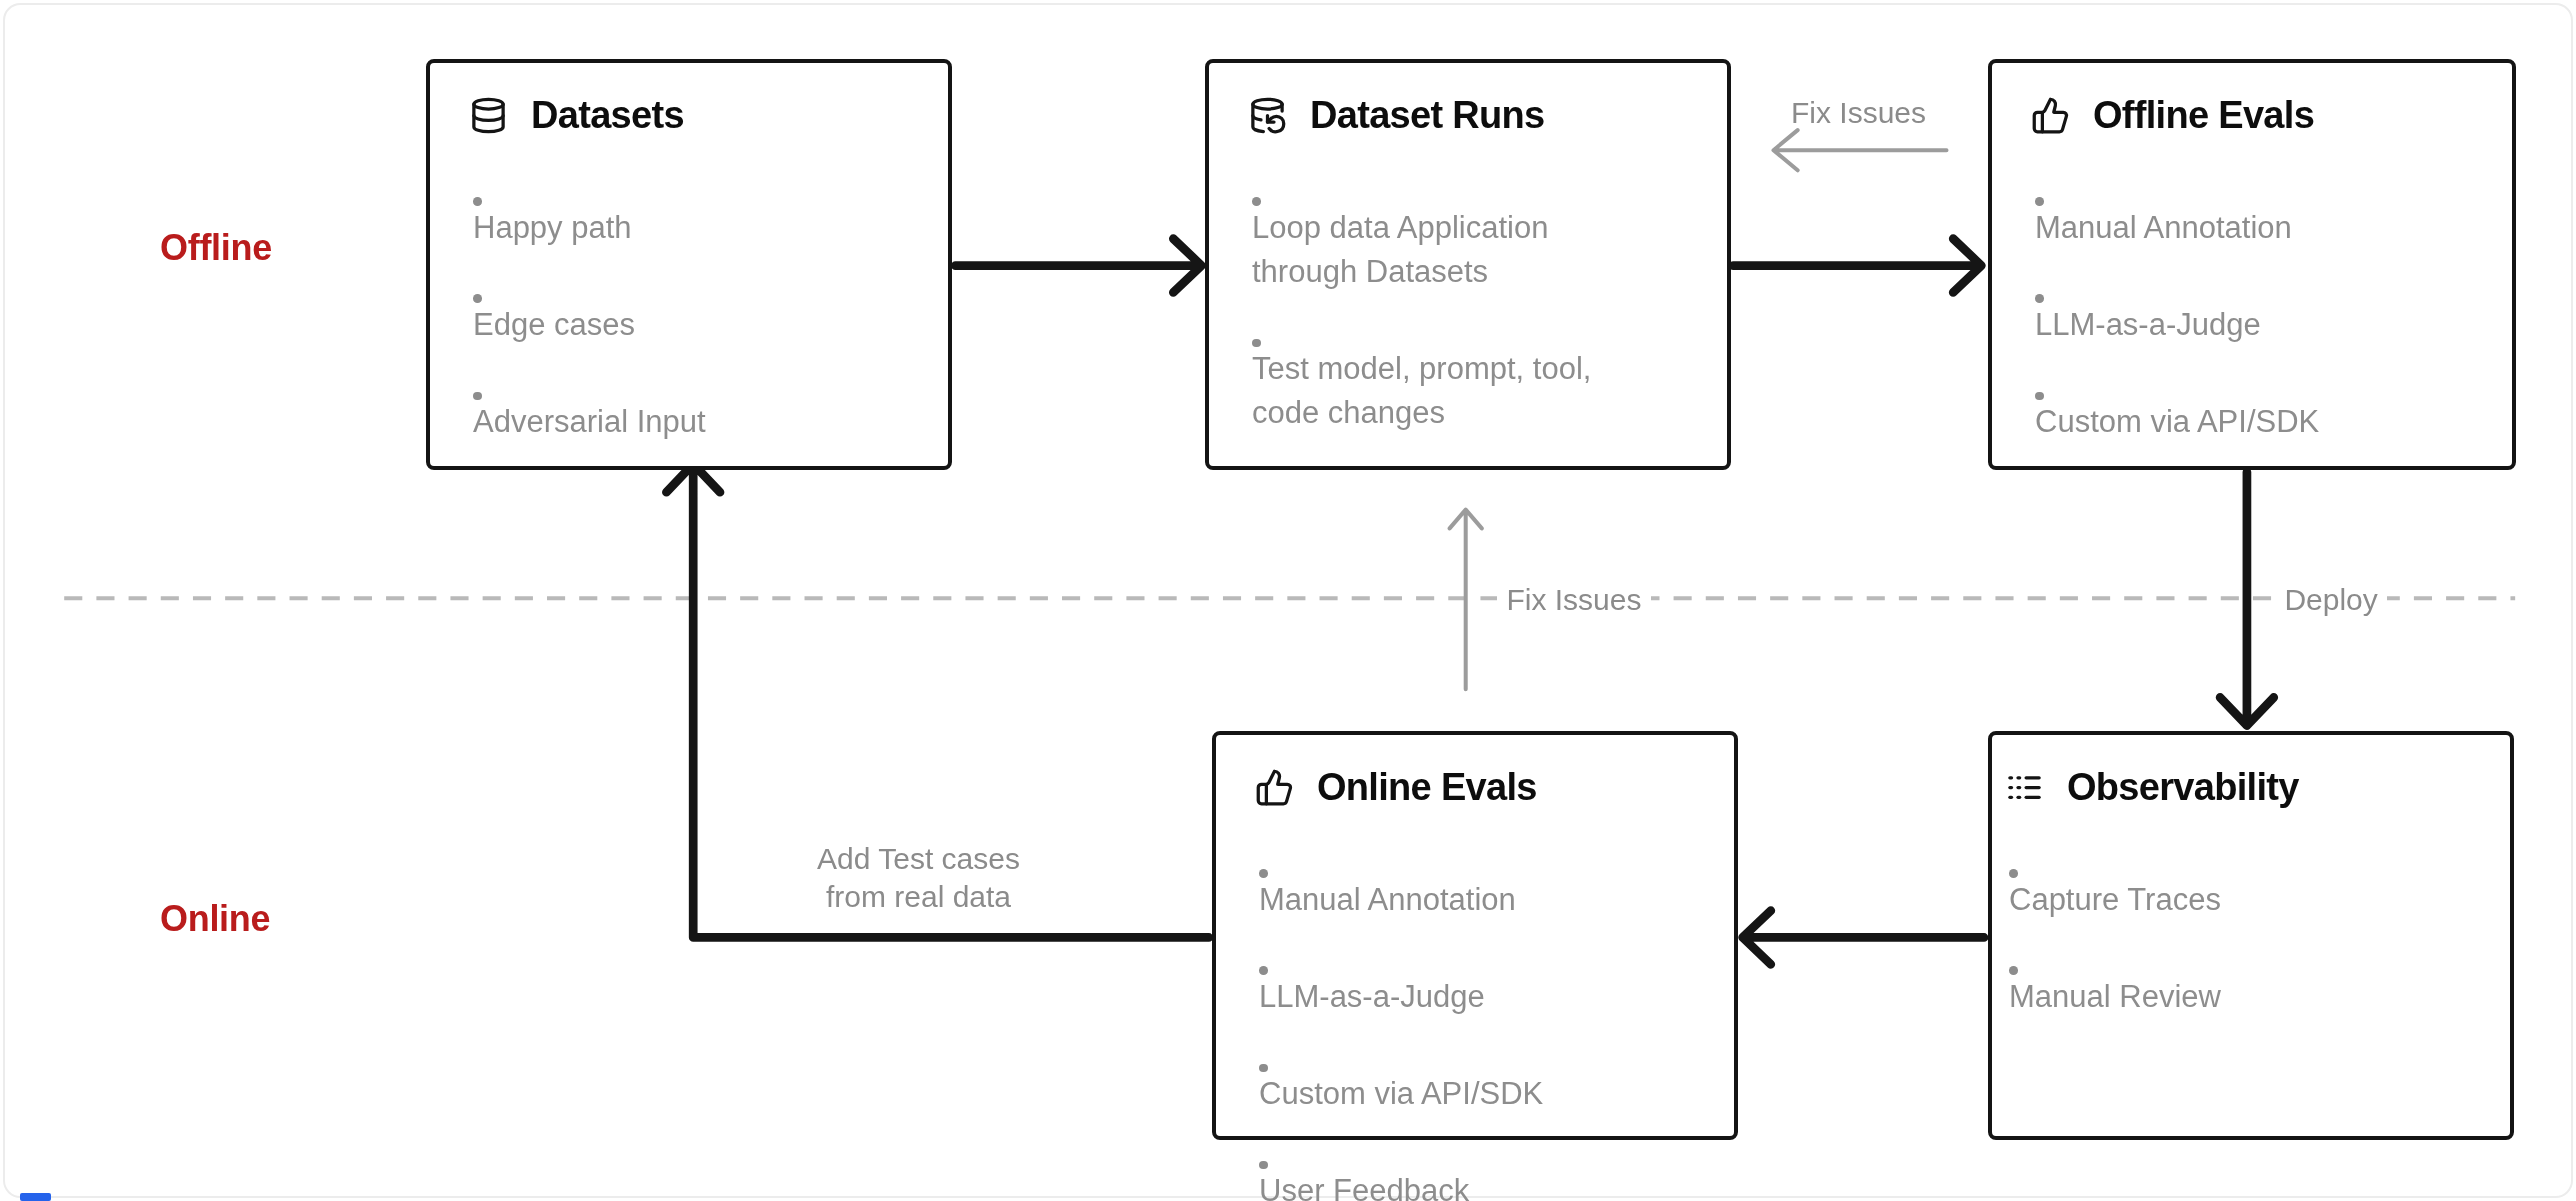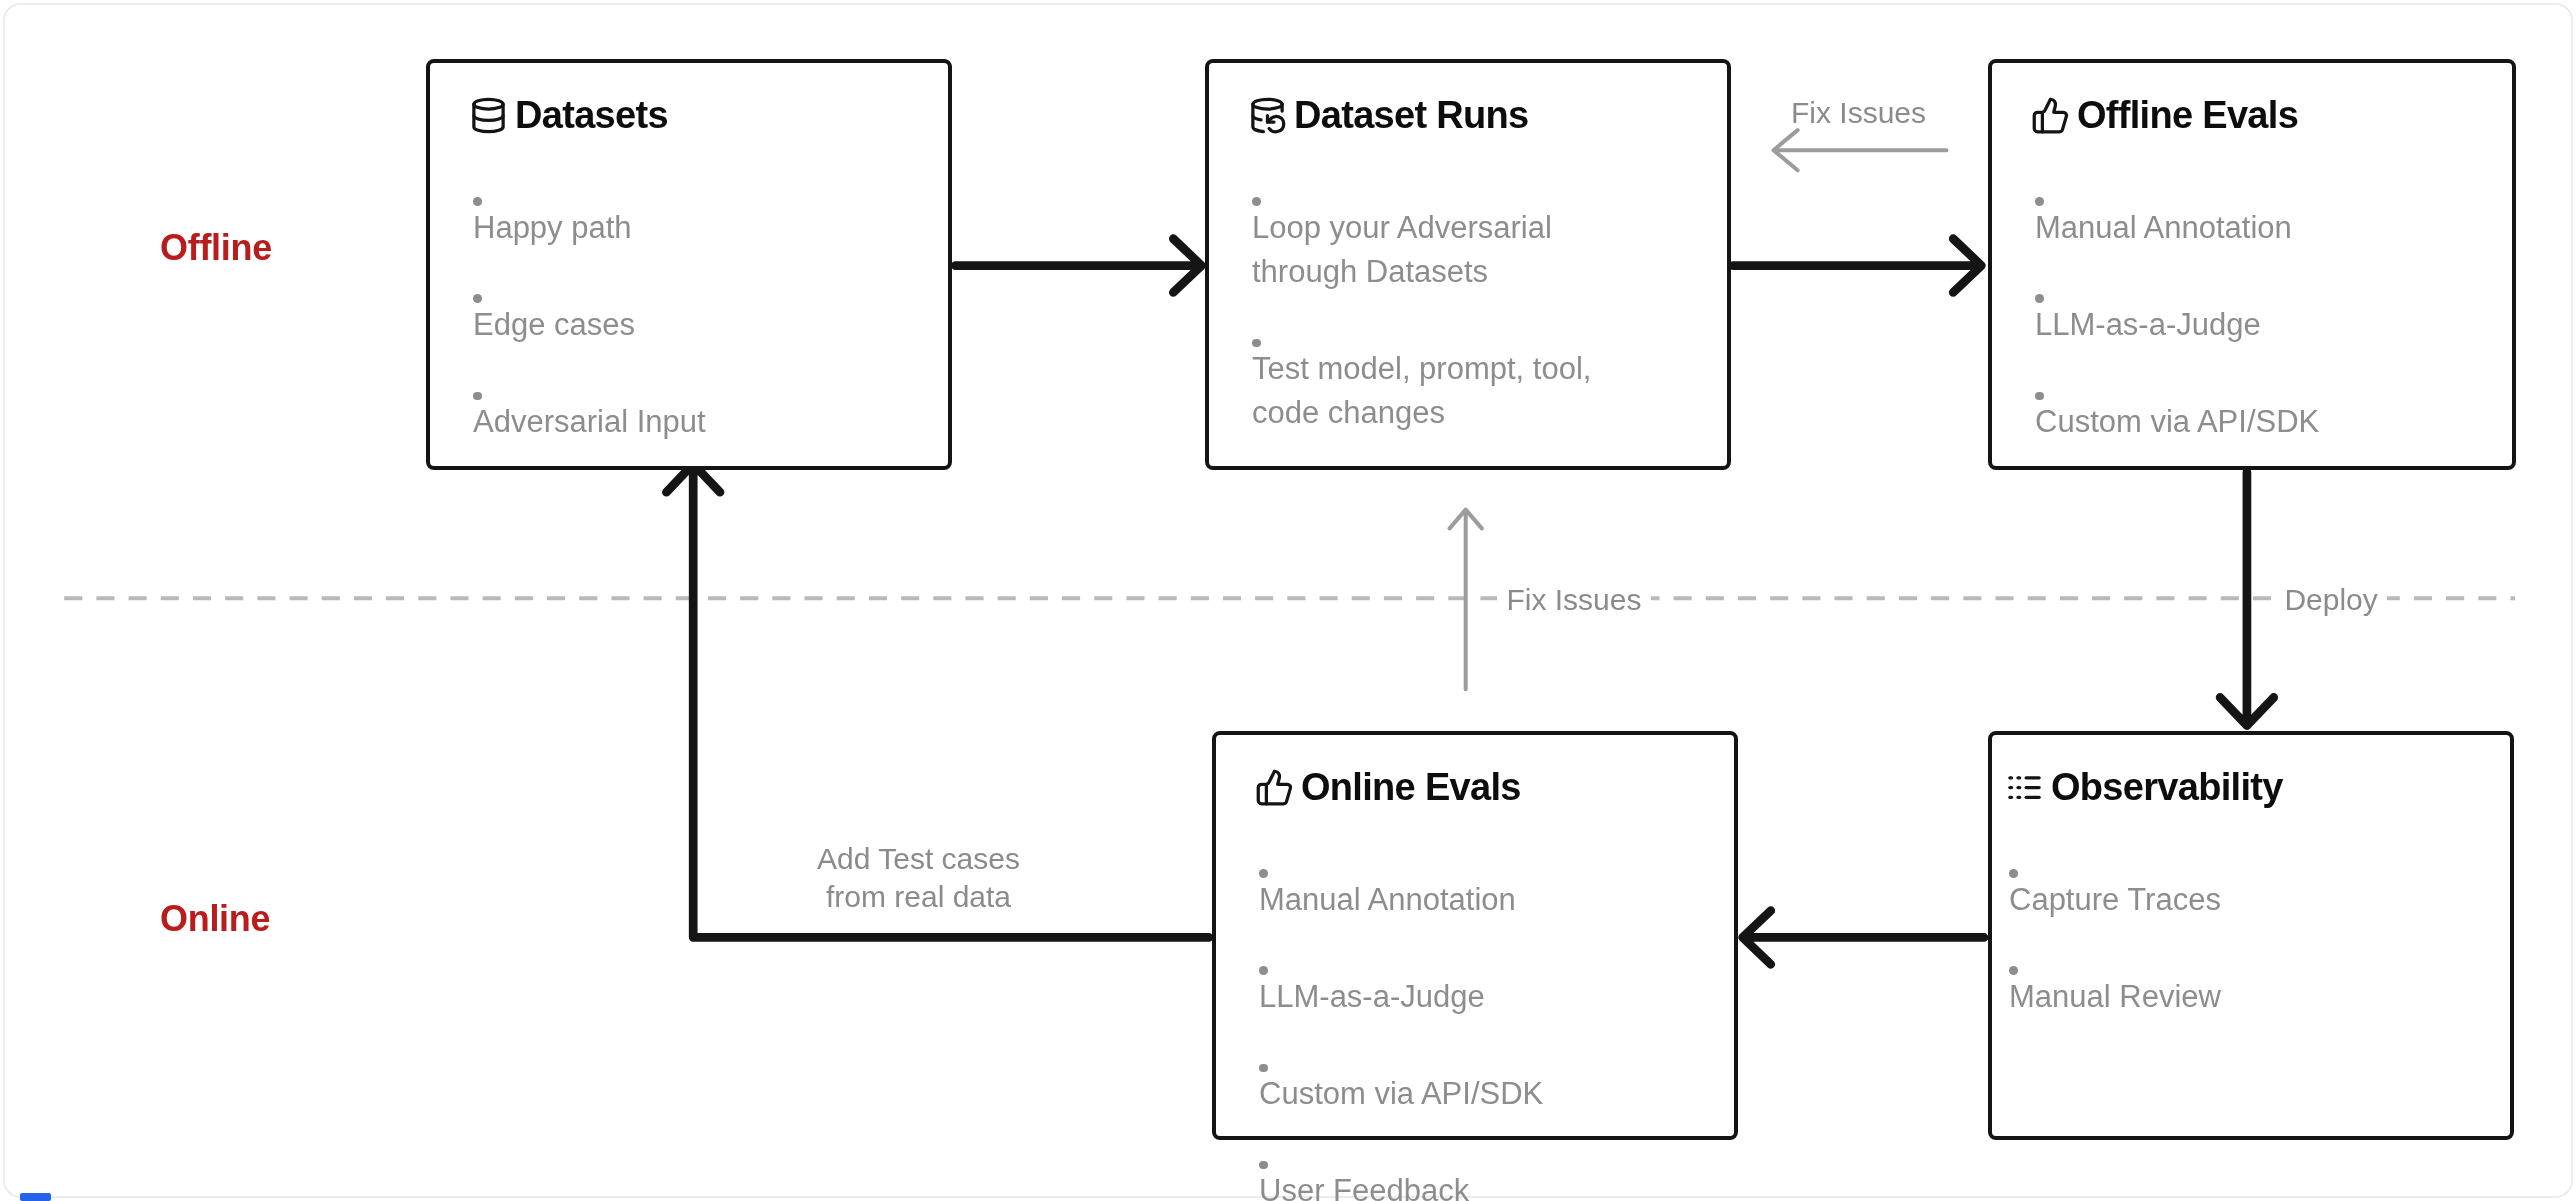--- a/index.html
+++ b/index.html
@@ -4,21 +4,21 @@
 <style>
   html,body{margin:0;padding:0;background:#ffffff;}
   body{width:2576px;height:1201px;font-family:"Liberation Sans","DejaVu Sans",sans-serif;overflow:hidden;}
   #canvas{position:relative;width:2576px;height:1201px;background:#ffffff;}
   .frame{position:absolute;inset:2.7px;border:2px solid #ececec;border-radius:17.4px;pointer-events:none;}
   svg.overlay{position:absolute;left:0;top:0;width:2576px;height:1201px;}
 
   .section-label{position:absolute;font-size:36px;font-weight:700;color:#b91c1c;letter-spacing:-0.3px;}
 
   .box{position:absolute;background:#ffffff;border:4.7px solid #141414;border-radius:8px;box-sizing:border-box;padding:31px 39px 27px 39px;}
-  .box-header{display:flex;align-items:center;gap:7px;}
+  .box-header{display:flex;align-items:center;gap:23px;}
   .box-header .icon{width:39px;height:39px;flex:0 0 auto;display:block;color:#141414;}
   .box-header .icon svg{width:39px;height:39px;display:block;}
   .box-title{margin:0;font-size:38px;font-weight:700;color:#0d0d0d;letter-spacing:-0.7px;}
   ul.bullets{list-style:none;margin:43px 0 0 0;padding:0 0 0 4px;}
   ul.bullets li{display:flex;align-items:flex-start;margin:0 0 27px 0;flex-direction:column;}
   .dot{width:8.7px;height:8.7px;border-radius:50%;background:#8d8d8d;margin:17.4px 20px 0 0;flex:0 0 auto;}
   .bullet-text{font-size:31px;line-height:1.42;color:#8d8d8d;white-space:pre-line;}
 
   .float-label{position:absolute;font-size:30px;color:#8b8b8b;text-align:center;line-height:1.27;white-space:pre-line;}
   .on-divider{background:#ffffff;padding:4px 9.4px;}
@@ -88,21 +88,21 @@
             <path d="M3 5v14a9 3 0 0 0 6.47 2.88"></path>
             <path d="M12 12v4h4"></path>
             <path d="M13 20a5 5 0 0 0 9-3 4.5 4.5 0 0 0-4.5-4.5c-1.33 0-2.54.54-3.41 1.41L12 16"></path>
           </svg>
       </span>
       <h2 class="box-title">Dataset Runs</h2>
     </div>
     <ul class="bullets">
       <li>
           <span class="dot"></span>
-          <span class="bullet-text">Loop your Adversarial
+          <span class="bullet-text">Loop data Application
 through Datasets</span>
         </li>
       <li>
           <span class="dot"></span>
           <span class="bullet-text">Test model, prompt, tool,
 code changes</span>
         </li>
     </ul>
   </div>
 

